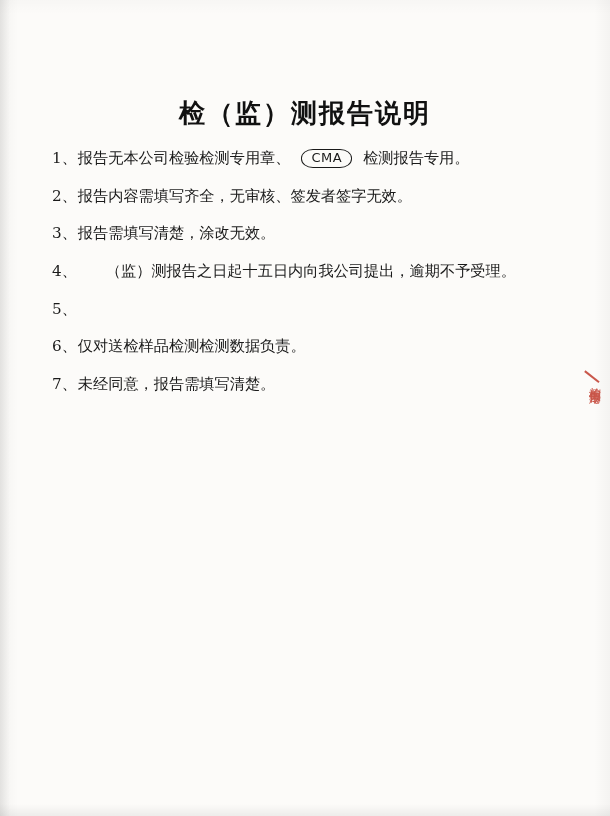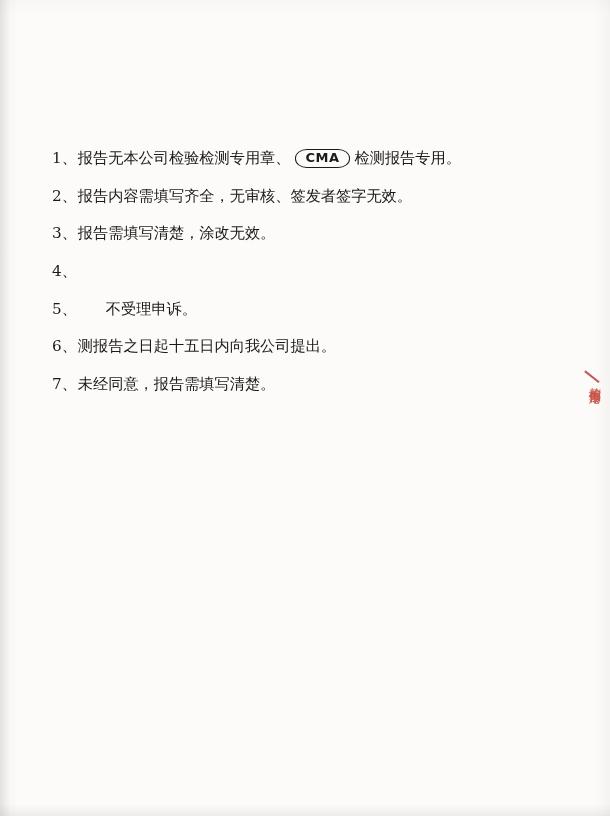--- a/index.html
+++ b/index.html
@@ -68,25 +68,25 @@
   }
   .clause-line.indent {
     padding-left: 28px;
   }
   .cma-stamp {
     display: inline-block;
     border: 1.6px solid #1a1a1a;
     border-radius: 12px / 9px;
     padding: 0px 9px 1px 9px;
     font-family: "DejaVu Sans", "Liberation Sans", sans-serif;
-    font-weight: 700;
+    font-weight: 400;
     font-size: 13px;
     letter-spacing: 0.5px;
     line-height: 1.25;
-    margin: 0 5px;
+    margin: 0 11px;
     position: relative;
     top: -1px;
   }
   .side-mark {
     position: absolute;
     right: 8px;
     top: 378px;
     width: 26px;
     height: 96px;
     color: #c0392b;
@@ -122,20 +122,21 @@
   }
 </style>
 </head>
 <body>
 
 <div class="page">
   <div class="scan-tint"></div>
   <div class="edge-shadow-left"></div>
   <div class="edge-shadow-bottom"></div>
 
+  <div class="doc-title">检（监）测报告说明</div>
 
   <div class="clauses">
 
     <div class="clause">
       <span class="clause-num">1、</span>
       <span class="clause-body">
         <span class="clause-line">
           <span>报告无本公司检验检测专用章、</span><span class="cma-stamp">CMA</span><span>检测报告专用。</span>
         </span>
       </span>
@@ -151,34 +152,34 @@
     <div class="clause">
       <span class="clause-num">3、</span>
       <span class="clause-body">
         <span class="clause-line">报告需填写清楚，涂改无效。</span>
       </span>
     </div>
 
     <div class="clause">
       <span class="clause-num">4、</span>
       <span class="clause-body">
+        <span class="clause-line indent">（监）测报告之日起十五日内向我公司提出，逾期不予受理。</span>
       </span>
     </div>
 
     <div class="clause">
       <span class="clause-num">5、</span>
       <span class="clause-body">
-        <span class="clause-line indent">不受理申诉。</span>
       </span>
     </div>
 
     <div class="clause">
       <span class="clause-num">6、</span>
       <span class="clause-body">
-        <span class="clause-line">测报告之日起十五日内向我公司提出。</span>
+        <span class="clause-line">仅对送检样品检测检测数据负责。</span>
       </span>
     </div>
 
     <div class="clause">
       <span class="clause-num">7、</span>
       <span class="clause-body">
         <span class="clause-line">未经同意，报告需填写清楚。</span>
       </span>
     </div>
 

